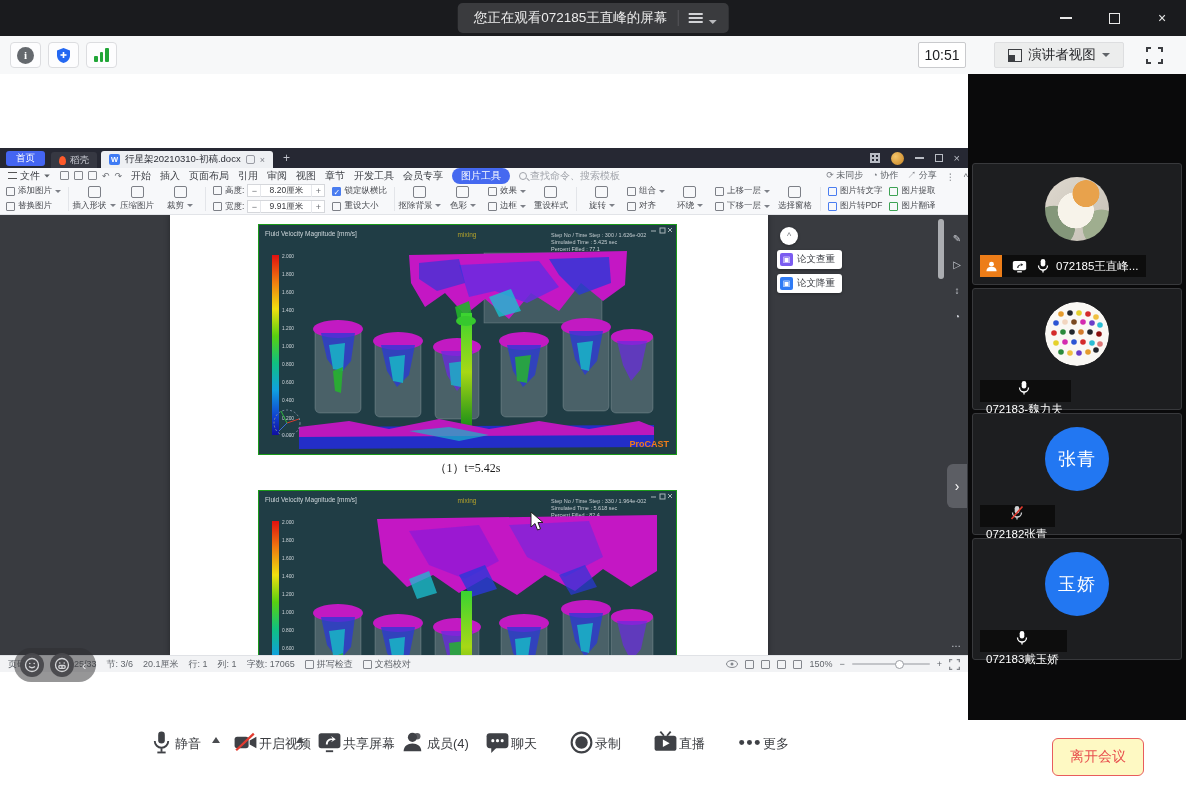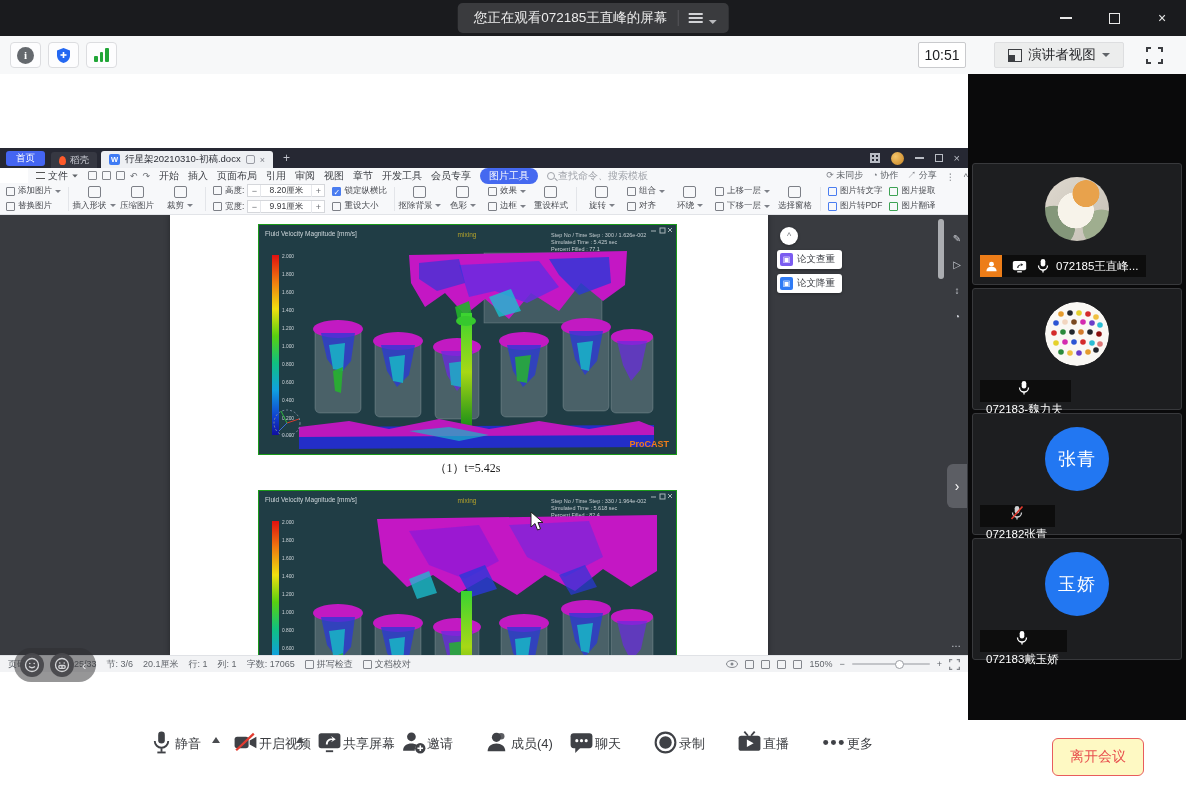--- a/index.html
+++ b/index.html
@@ -53,21 +53,21 @@
   .tab-dot{width:9px;height:9px;border:1px solid #9a9ca4;border-radius:2px;}
   .tab-new{color:#c0c2ca;font-size:12px;margin-left:10px;}
   .tabbar-right{position:absolute;right:8px;top:0;height:20px;display:flex;align-items:center;gap:11px;color:#b9bcc4;}
   .tb-grid{width:10px;height:10px;border:1px solid #b9bcc4;display:grid;grid-template-columns:1fr 1fr;}
   .tb-grid i{border:0.5px solid #b9bcc4;}
   .tb-avatar{width:13px;height:13px;border-radius:50%;background:radial-gradient(circle at 35% 35%,#f3c46a,#c78322);}
   .tb-min{width:9px;height:1.5px;background:#b9bcc4;}
   .tb-max{width:8px;height:8px;border:1.2px solid #b9bcc4;}
   .tb-x{font-size:11px;}
 
-  .wps-menubar{position:relative;height:15px;background:#f7f8fa;display:flex;align-items:center;padding-left:8px;gap:9px;font-size:10px;color:#3e4046;white-space:nowrap;margin-left:28px;}
+  .wps-menubar{position:relative;height:15px;background:#f7f8fa;display:flex;align-items:center;padding-left:8px;gap:9px;font-size:10px;color:#3e4046;white-space:nowrap;}
   .mfile{display:flex;align-items:center;gap:3px;}
   .mfile .hamb{width:9px;height:7px;border-top:1.2px solid #555;border-bottom:1.2px solid #555;}
   .mini-ics{display:flex;gap:5px;color:#6b6e74;font-size:9px;align-items:center;}
   .mini-ics .bx{width:9px;height:9px;border:1px solid #84878d;border-radius:1px;}
   .menu-item{cursor:default;}
   .pt-pill{background:#4569f0;color:#fff;border-radius:8px;padding:1px 9px;font-size:10px;}
   .msearch{display:flex;align-items:center;gap:3px;color:#a0a3aa;}
   .lens{position:relative;width:8px;height:8px;border:1.2px solid #a0a3aa;border-radius:50%;}
   .lens::after{content:"";position:absolute;left:6px;top:6px;width:4px;height:1.2px;background:#a0a3aa;transform:rotate(45deg);}
   .menubar-right{position:absolute;right:0;display:flex;align-items:flex-end;gap:9px;color:#5f6368;font-size:9px;}
@@ -854,30 +854,20 @@
 
       <div class="ctrl">
         <svg width="27" height="27" viewBox="0 0 26 26">
           <rect x="2.5" y="4" width="21" height="14.5" rx="2.5" fill="#3f4146"></rect>
           <path d="M9.5 15 C9.5 10.5 12.5 8.8 16 9.2 L14.5 6.8 L19 9.8 L14.5 12.8 L16 10.7 C13 10.4 11.3 12 11.3 15 Z" fill="#fff"></path>
           <rect x="9.5" y="20.5" width="7" height="1.8" fill="#3f4146"></rect>
         </svg>
         <span class="lbl">共享屏幕</span>
       </div>
 
-      <div class="ctrl">
-        <svg width="27" height="27" viewBox="0 0 26 26" fill="#3f4146">
-          <circle cx="11" cy="7.5" r="4.2"></circle>
-            <path d="M3 21 c0-4.6 3.6-7 8-7 2 0 3.8 0.5 5.2 1.4 a6 6 0 0 0-2 4.6 l0.05 1 Z"></path>
-          <circle cx="19.5" cy="18.5" r="5" fill="#3f4146"></circle>
-            <rect x="18.8" y="15.8" width="1.5" height="5.4" fill="#fff"></rect>
-            <rect x="16.8" y="17.8" width="5.4" height="1.5" fill="#fff"></rect>
-        </svg>
-        <span class="lbl">邀请</span>
-      </div>
 
       <div class="ctrl">
         <svg width="27" height="27" viewBox="0 0 26 26" fill="#3f4146">
           <circle cx="16.5" cy="7" r="3.2" opacity="0.85"></circle>
             <circle cx="12" cy="8" r="4.4"></circle>
             <path d="M3.5 21.5 c0-5 3.8-7.6 8.5-7.6 s8.5 2.6 8.5 7.6 Z"></path>
         </svg>
         <span class="lbl">成员(4)</span>
       </div>
 

